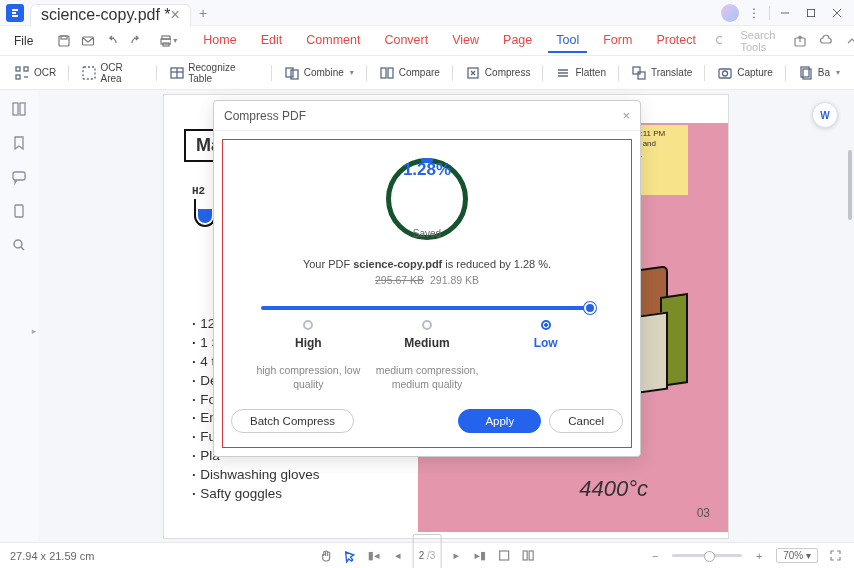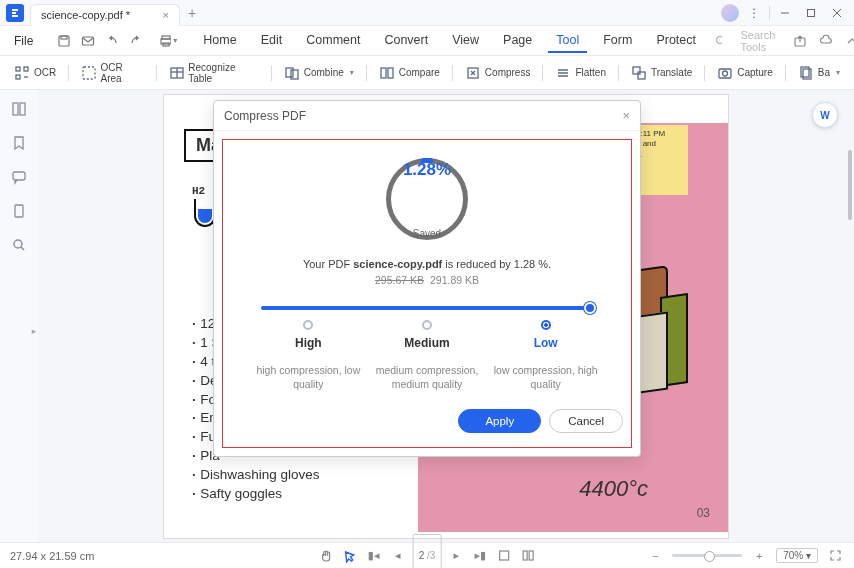--- a/index.html
+++ b/index.html
@@ -2,35 +2,35 @@
 <html><head>
 <meta charset="utf-8">
 <style>
   * { margin:0; padding:0; box-sizing:border-box; font-family:-apple-system,BlinkMacSystemFont,"Segoe UI",sans-serif; }
   body { width:854px; height:568px; background:#fff; overflow:hidden; position:relative; font-size:12px; color:#333; }
   
   
   .titlebar { height:26px; background:#f8f9fc; display:flex; align-items:center; border-bottom:1px solid #eee; }
   .app-icon { width:18px; height:18px; background:#2463eb; border-radius:3px; margin:0 6px; display:flex; align-items:center; justify-content:center; }
   .app-icon svg { stroke:#fff; }
-  .tab { display:flex; align-items:center; padding:0 10px; font-size:11px; height:22px; background:#fff; border-radius:6px 6px 0 0; border:1px solid #e3e5ea; border-bottom:none; margin-top:4px; min-width:150px; justify-content:space-between; }
+  .tab { display:flex; align-items:center; padding:0 10px; font-size:16px; height:22px; background:#fff; border-radius:6px 6px 0 0; border:1px solid #e3e5ea; border-bottom:none; margin-top:4px; min-width:150px; justify-content:space-between; }
   .tab-close { color:#888; cursor:pointer; }
   .new-tab { margin-left:8px; color:#888; font-size:14px; cursor:pointer; }
   .titlebar-right { margin-left:auto; display:flex; align-items:center; gap:4px; padding-right:6px; }
   .avatar { width:18px; height:18px; border-radius:50%; background:linear-gradient(135deg,#e6c4ee,#a5c4f6); }
   .win-btn { width:22px; height:22px; display:flex; align-items:center; justify-content:center; color:#666; cursor:pointer; }
   
   
   .menubar { height:30px; display:flex; align-items:center; padding:0 6px; gap:3px; border-bottom:1px solid #e9e9ee; }
   .file-btn { padding:2px 8px; font-size:12px; color:#333; cursor:pointer; }
   .mb-icons { display:flex; align-items:center; gap:6px; padding:0 4px; }
   .mb-icon { width:18px; height:18px; display:flex; align-items:center; justify-content:center; color:#777; cursor:pointer; }
   .vsep { width:1px; height:16px; background:#ddd; margin:0 2px; }
   .menu-items { display:flex; gap:8px; margin-left:8px; }
-  .menu-item { padding:4px 8px; font-size:12.5px; cursor:pointer; color:#404040; }
+  .menu-item { padding:4px 8px; font-size:12.5px; cursor:pointer; color:#ef4444; }
   .menu-item.active { color:#2463eb; border-bottom:2px solid #2463eb; }
   .search-tools { margin-left:auto; display:flex; align-items:center; gap:18px; padding:2px 8px; color:#bbb; font-size:11px; }
   .mb-right-icons { display:flex; gap:8px; padding-right:6px; }
   .mb-right-icons .mb-icon { color:#888; }
   
   
   .toolbar { height:34px; display:flex; align-items:center; padding:0 6px; gap:2px; border-bottom:1px solid #e9e9ee; }
   .tool-btn { display:flex; align-items:center; gap:4px; padding:3px 8px; font-size:10px; color:#444; cursor:pointer; }
   .tool-btn svg { stroke:#5c6a85; }
   .drop::after { content:"▾"; font-size:8px; color:#888; margin-left:2px; }
@@ -65,21 +65,21 @@
   
   .scroll-thumb { position:absolute; right:2px; top:60px; width:4px; height:70px; background:#c0c4cc; border-radius:2px; }
   
   
   .dialog { position:absolute; left:213px; top:100px; width:428px; background:#fff; border:1px solid #ccc; border-radius:4px; box-shadow:0 4px 18px rgba(0,0,0,0.12); z-index:50; }
   .dlg-head { height:30px; display:flex; align-items:center; justify-content:space-between; padding:0 10px; border-bottom:1px solid #eee; font-size:12px; color:#555; }
   .dlg-close { color:#999; cursor:pointer; font-size:13px; }
   .dlg-body { padding:8px; }
   .red-frame { border:1.5px solid #d63a3a; padding:10px 8px 14px; }
   .gauge-wrap { display:flex; flex-direction:column; align-items:center; padding-top:8px; }
-  .gauge { width:82px; height:82px; border-radius:50%; border:5px solid #737373; position:relative; display:flex; flex-direction:column; align-items:center; justify-content:center;gap:48px; }
+  .gauge { width:82px; height:82px; border-radius:50%; border:5px solid #14532d; position:relative; display:flex; flex-direction:column; align-items:center; justify-content:center;gap:48px; }
   .gauge::before { content:""; position:absolute; top:-5px; left:50%; transform:translateX(-50%); width:12px; height:5px; background:#2463eb; border-radius:3px; }
   .gauge-pct { font-size:17px; font-weight:700; color:#2463eb; }
   .gauge-lbl { font-size:10px; color:#666; }
   .summary { text-align:center; font-size:11px; margin-top:18px; color:#444; }
   .summary b { font-weight:700; }
   .sizes { text-align:center; font-size:10.5px; color:#888; margin-top:4px; }
   .sizes .old { text-decoration:line-through; margin-right:6px; }
   .slider-row { margin-top:20px; padding:0 30px; }
   .slider { height:4px; background:#2463eb; border-radius:2px; position:relative; }
   .slider-knob { position:absolute; right:-3px; top:-4px; width:12px; height:12px; background:#2463eb; border-radius:50%; border:2px solid #fff; box-shadow:0 0 0 1px #2463eb; }
@@ -400,24 +400,24 @@
           <div class="desc">high compression, low quality</div>
         </div>
         <div class="opt">
           <div class="radio"></div>
           <div class="name">Medium</div>
           <div class="desc">medium compression, medium quality</div>
         </div>
         <div class="opt sel">
           <div class="radio"></div>
           <div class="name">Low</div>
-          <div class="desc">low compression, high quality</div>
         </div>
       </div>
       <div class="dlg-btns">
+        <div class="btn">Batch Compress</div>
         <div class="btn-spacer"></div>
         <div class="btn primary">Apply</div>
         <div class="btn">Cancel</div>
       </div>
     </div>
   </div>
 </div>
 
 <div class="statusbar">
   <span>27.94 x 21.59 cm</span>

